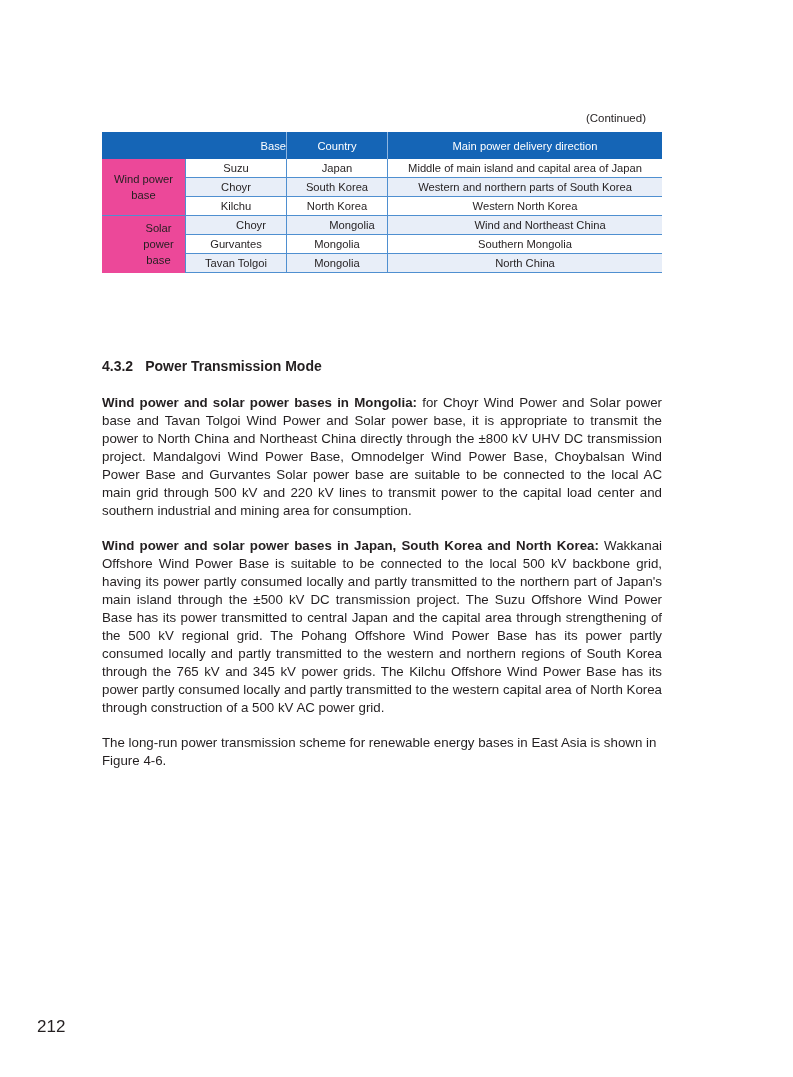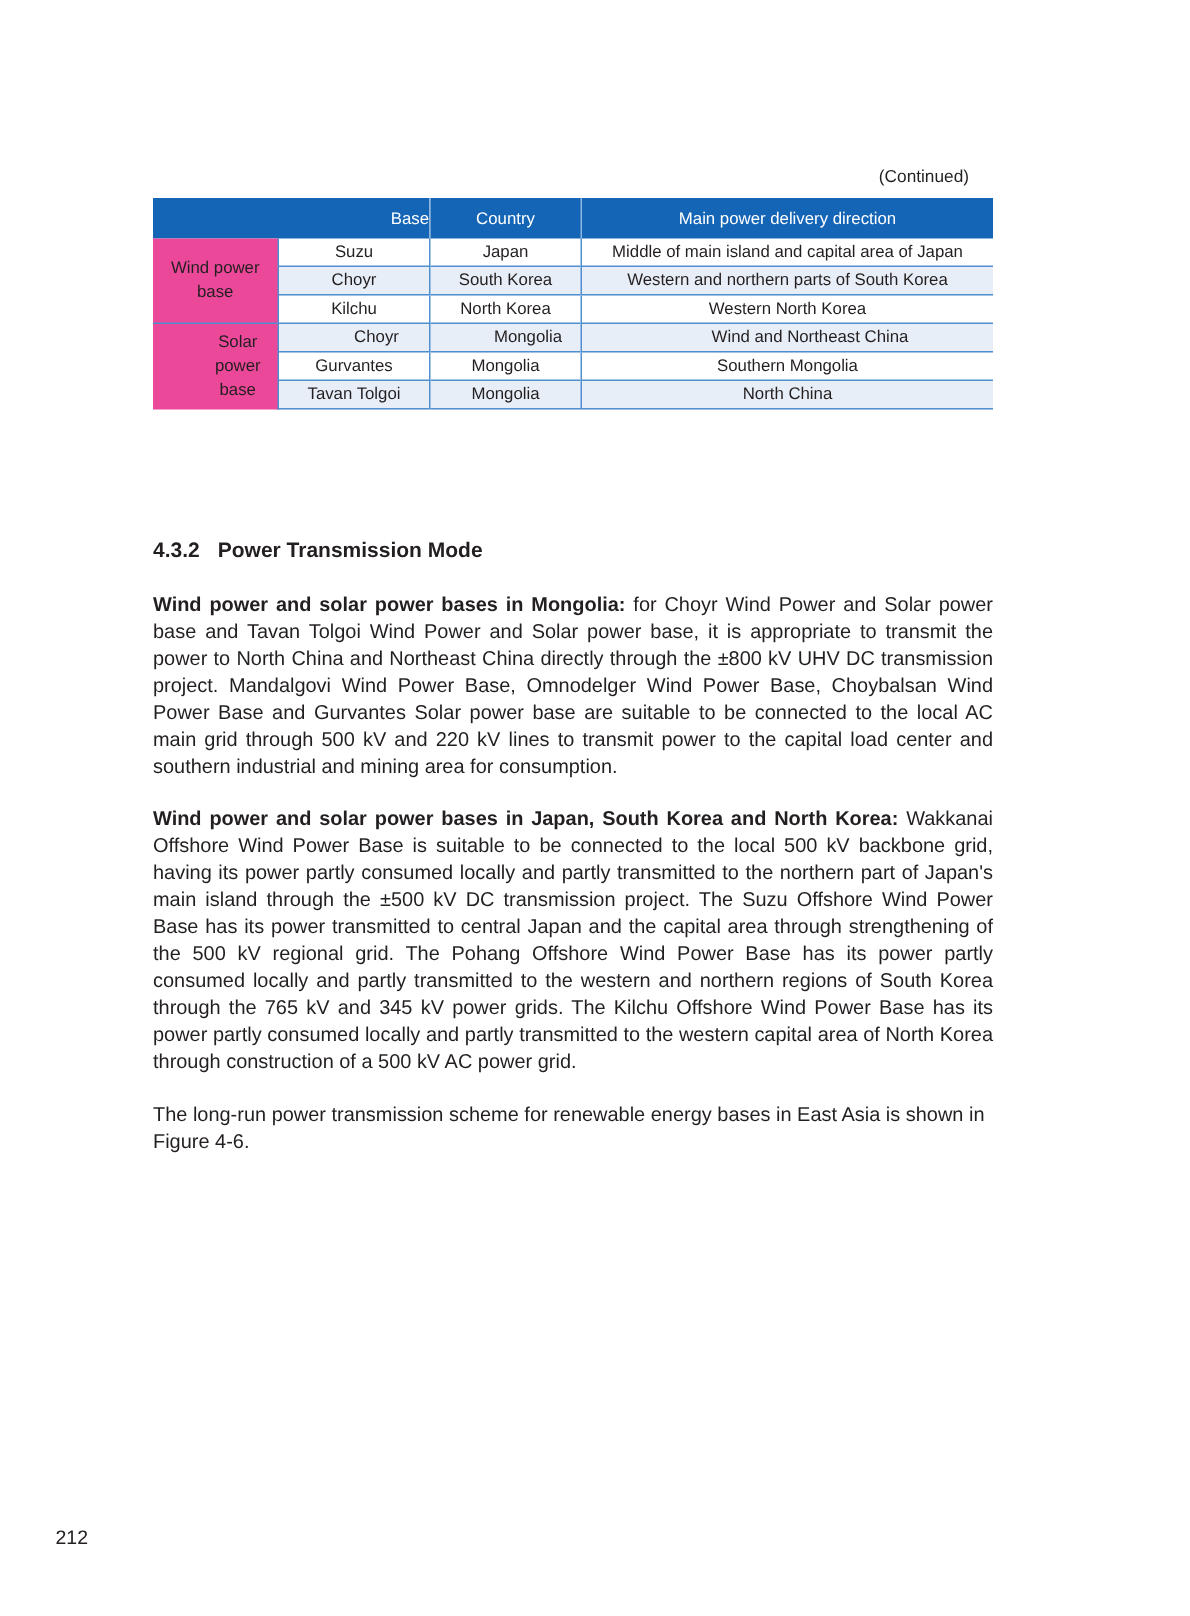--- a/index.html
+++ b/index.html
@@ -20,21 +20,21 @@
   table.base-table tbody tr:last-child td { border-bottom: 1.5px solid #4f8fd0; margin-left: 20px; }
   table.base-table tr.first-row td { border-top: none; }
   table.base-table tr.group-start td { border-top: 1.5px solid #4f8fd0; padding-left: 30px; }
   .col-group { width: 83px; } .col-name { width: 100px; } .col-country { width: 100px; }
   .section-heading { position: absolute; left: 102px; top: 358px; font-size: 14px;
                      font-weight: bold; margin: 0; }
   .section-heading .num { margin-right: 12px; }
   .para { position: absolute; left: 102px; width: 560px; margin: 0;
           font-size: 13.3px; line-height: 18px; text-align: justify; }
   .para .lead { font-weight: bold; }
-  .page-number { position: absolute; left: 37px; top: 1017px; font-size: 13px; }
+  .page-number { position: absolute; left: 37px; top: 1017px; font-size: 17px; }
 </style>
 </head>
 <body>
 
 <div class="continued">(Continued)</div>
 
 <table class="base-table">
   <thead>
     <tr>
       <th colspan="2">Base</th>

